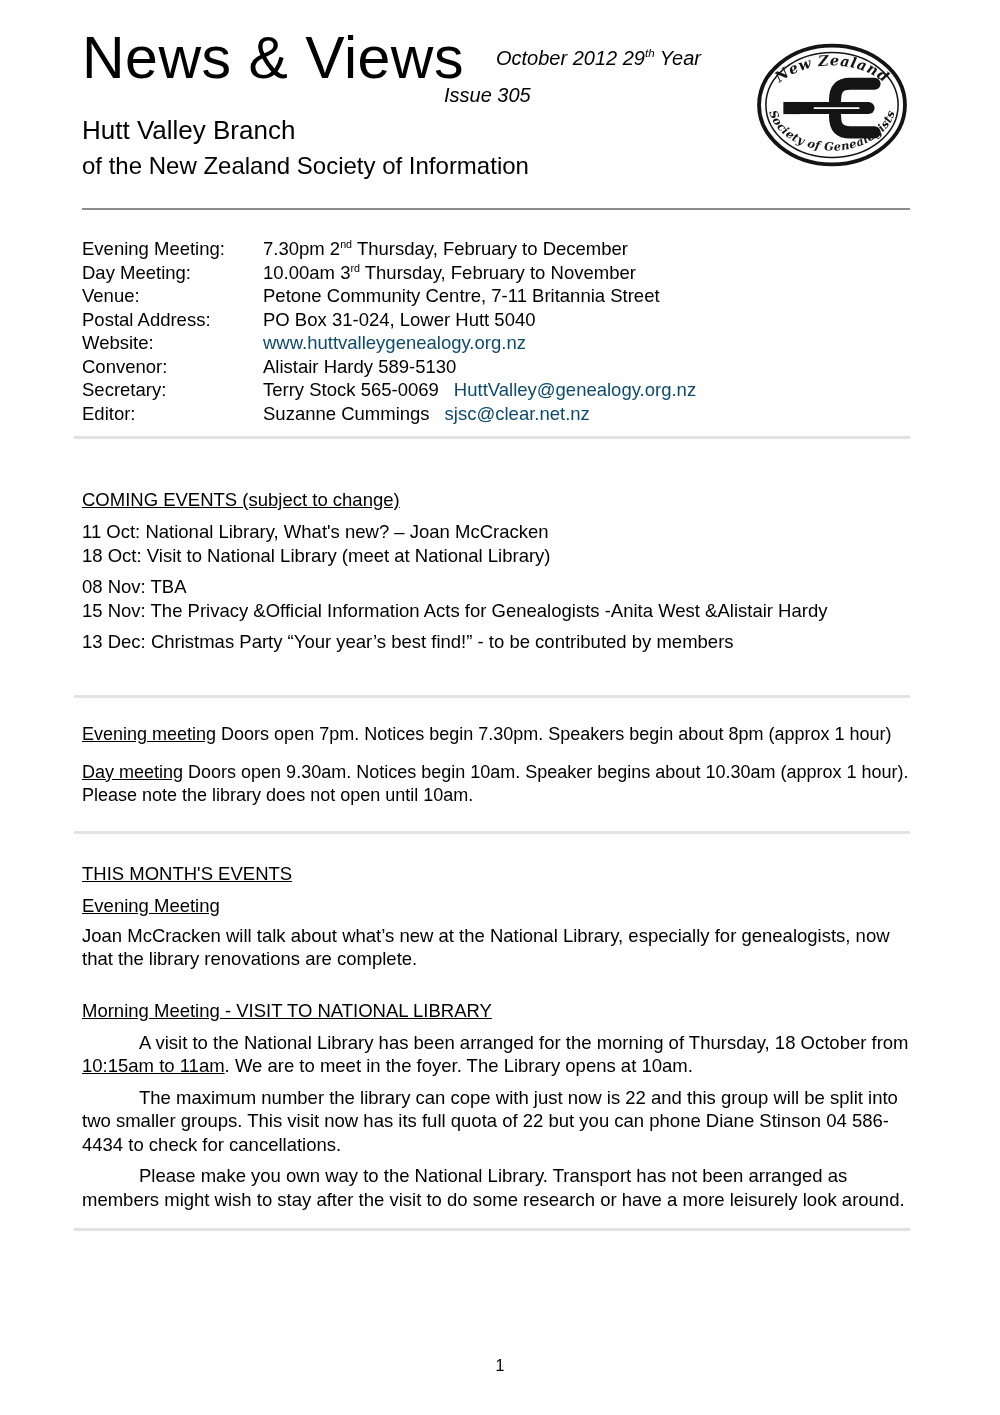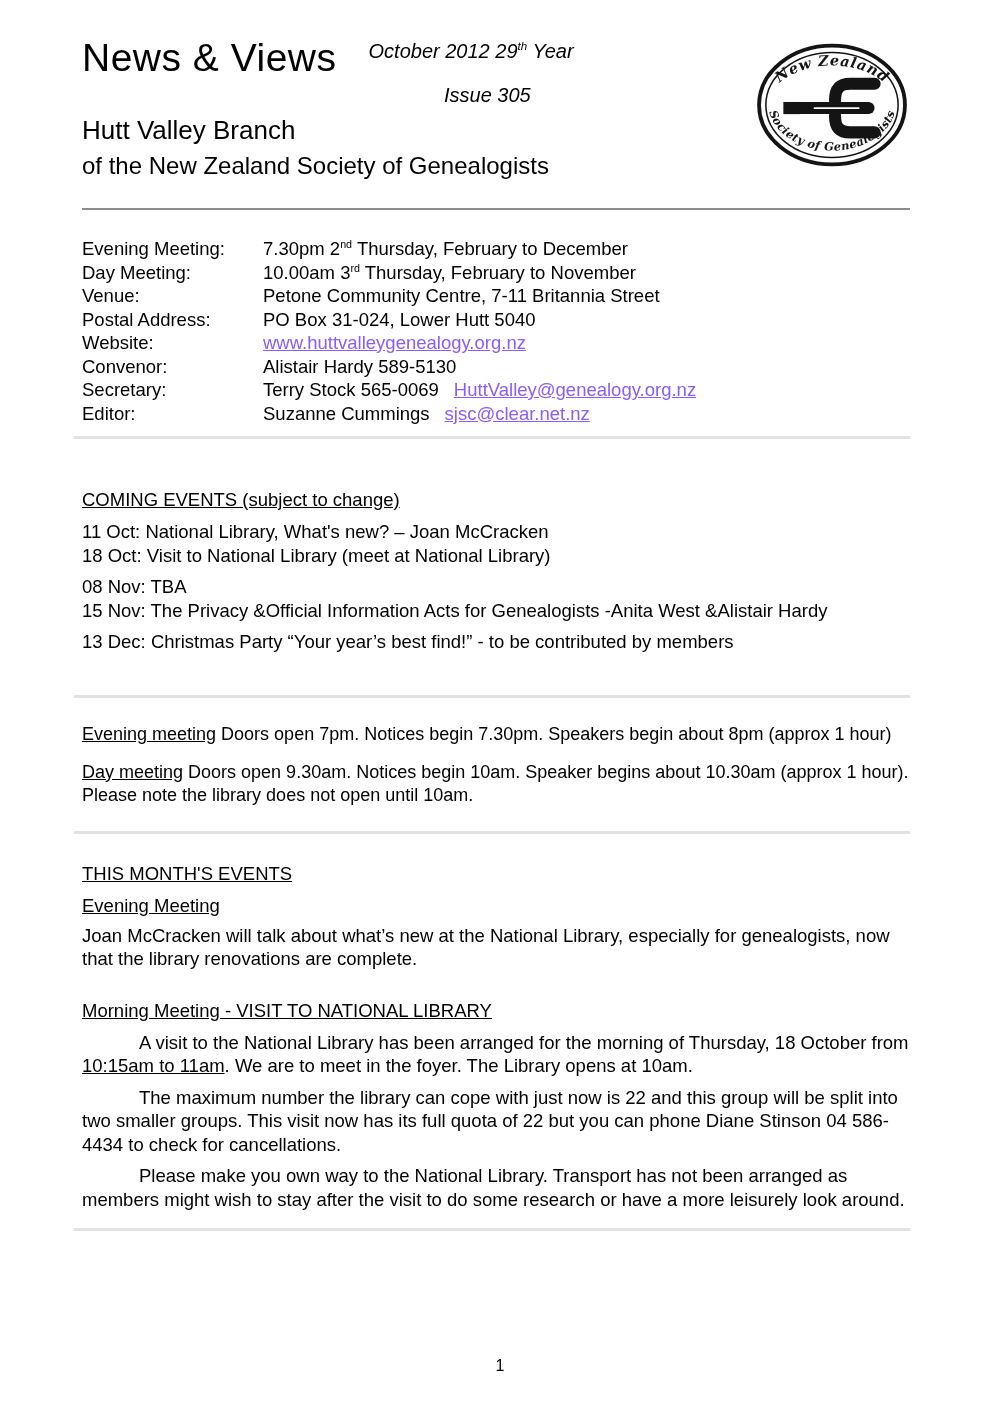--- a/index.html
+++ b/index.html
@@ -17,21 +17,21 @@
     width: 1000px;
     height: 1415px;
     padding: 30px 90px 0 82px;
   }
 
   
   .header { display: flex; justify-content: space-between; }
   .header-left { flex: 1 1 auto; }
   .title-row { display: flex; align-items: baseline; white-space: nowrap; }
   .nl-title {
-    font-size: 39px;
+    font-size: 59px;
     font-weight: 400;
     letter-spacing: 0.5px;
     line-height: 56px;
   }
   .date-line {
     font-size: 20px;
     font-style: italic;
     margin-left: 32px;
     position: relative;
     top: -13px;
@@ -70,22 +70,21 @@
   
   .info-table {
     margin-top: 27px;
     font-size: 18.5px;
     line-height: 23.5px;
     border-collapse: collapse;
   }
   .info-table td { vertical-align: top; padding: 0; margin-top: 12px; }
   .info-table td.lbl { width: 181px; }
   a.doc-link, .underlined-link {
-    color: #8b5cf6;
-    text-decoration: underline;
+    color: #0c4a6e;
     cursor: pointer;
   }
   .link-gap { margin-left: 15px; }
 
   .rule-after-table { margin-top: 11px; }
 
   
   .coming-events { margin-top: 49px; }
   .section-heading {
     font-size: 18.5px;
@@ -135,21 +134,21 @@
 <div class="page">
 
   <div class="header">
     <div class="header-left">
       <div class="title-row">
         <span class="nl-title">News &amp; Views</span>
         <span class="date-line"><span>October 2012 29</span><sup>th</sup><span> Year</span></span>
       </div>
       <div class="issue-line">Issue 305</div>
       <div class="org1">Hutt Valley Branch</div>
-      <div class="org2">of the New Zealand Society of Genealogists</div>
+      <div class="org2">of the New Zealand Society of Information</div>
     </div>
 
     <div class="logo-wrap">
       <svg width="152" height="126" viewBox="0 0 200 164">
         <ellipse cx="100" cy="82" rx="96" ry="78" fill="none" stroke="#141414" stroke-width="5"></ellipse>
         <ellipse cx="100" cy="82" rx="87" ry="69" fill="none" stroke="#141414" stroke-width="2"></ellipse>
         <path id="logoArcTop" d="M 16,84 A 84,54 0 0 1 184,84" fill="none"></path>
         <path id="logoArcBottom" d="M 16,80 A 84,62 0 0 0 184,80" fill="none"></path>
         <text font-family="DejaVu Serif, serif" font-size="19" font-style="italic" font-weight="bold" fill="#141414" letter-spacing="1">
           <textPath href="#logoArcTop" startOffset="50%" text-anchor="middle">New Zealand</textPath>

